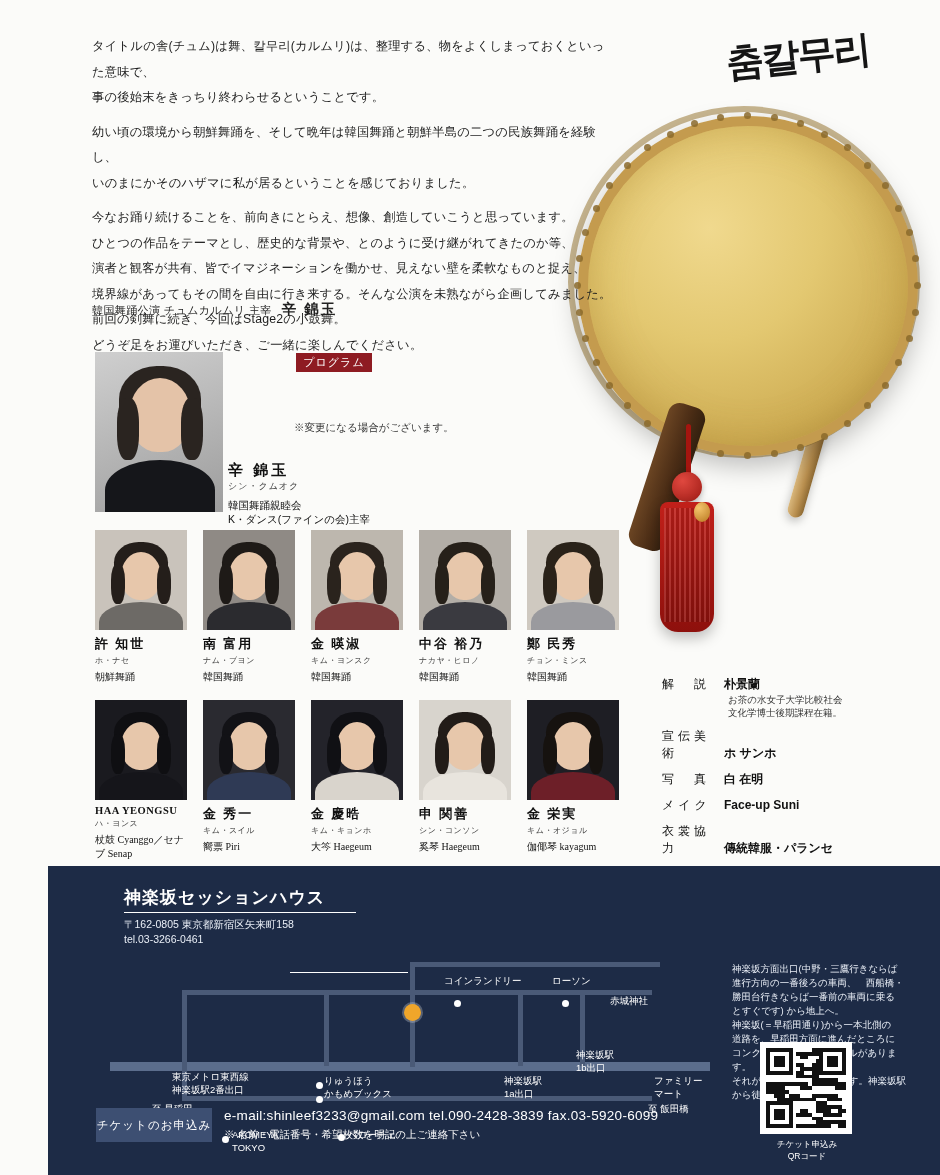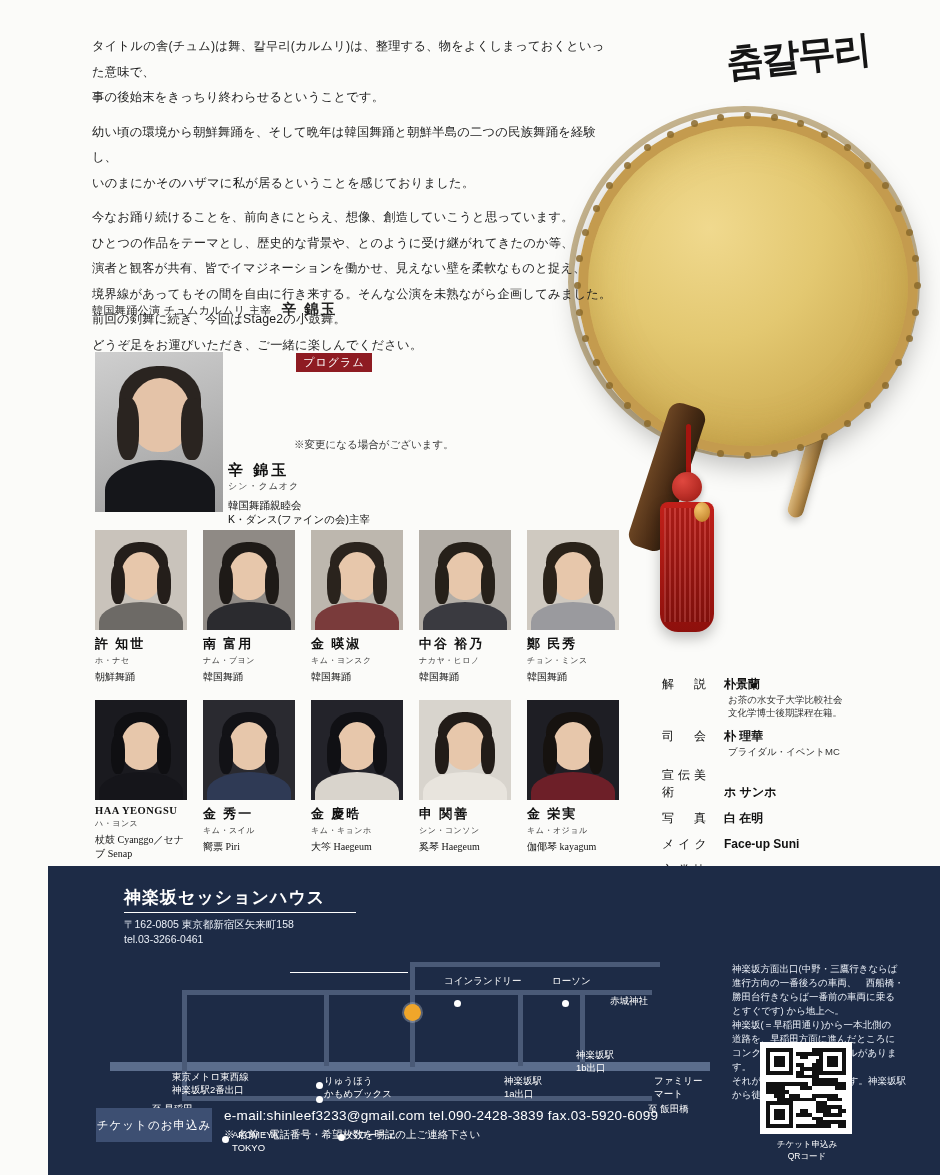--- a/index.html
+++ b/index.html
@@ -94,21 +94,21 @@
   .prog-label{
     position:absolute;left:296px;top:353px;width:76px;height:19px;
     background:#8e1b22;color:#fff;font-size:11px;line-height:19px;text-align:center;
     letter-spacing:1px;
   }
   .prog-lines{
     position:absolute;left:294px;top:380px;width:330px;
     font-size:14.5px;line-height:25px;color:#101010;letter-spacing:.5px;
   }
   .prog-note{
-    position:absolute;left:294px;top:438px;font-size:10.5px;color:#333;
+    position:absolute;left:294px;top:421px;font-size:10.5px;color:#333;
   }
 
   
   .lead-photo{
     position:absolute;left:95px;top:352px;width:128px;height:160px;
     background:linear-gradient(160deg,#cfcfcf,#9d9d9d);
     overflow:hidden;
   }
   .lead-photo .face{
     position:absolute;left:34px;top:26px;width:62px;height:74px;border-radius:50% 50% 46% 46%;
@@ -432,21 +432,20 @@
           <div class="body" style="background:#6d1f28"></div>
         </div>
         <div class="nm">金 栄実</div>
         <div class="ru">キム・オジョル</div>
         <div class="gn">伽倻琴 kayagum</div>
       </div>
     </div>
 
   <div class="credits" id="credits">
       <div class="row"><span class="k">解　説</span><span class="v">朴景蘭</span><span class="sub">お茶の水女子大学比較社会<br>文化学博士後期課程在籍。</span></div>
-      <div class="row"><span class="k">司　会</span><span class="v">朴 理華</span><span class="sub">ブライダル・イベントMC</span></div>
       <div class="row"><span class="k">宣伝美術</span><span class="v">ホ サンホ</span></div>
       <div class="row"><span class="k">写　真</span><span class="v">白 在明</span></div>
       <div class="row"><span class="k">メイク</span><span class="v">Face-up Suni</span></div>
       <div class="row"><span class="k">衣裳協力</span><span class="v">傳統韓服・パランセ</span></div>
     </div>
 
   <div class="panel">
     <div class="venue">神楽坂セッションハウス</div>
     <div class="venue-underline"></div>
     <div class="addr">

